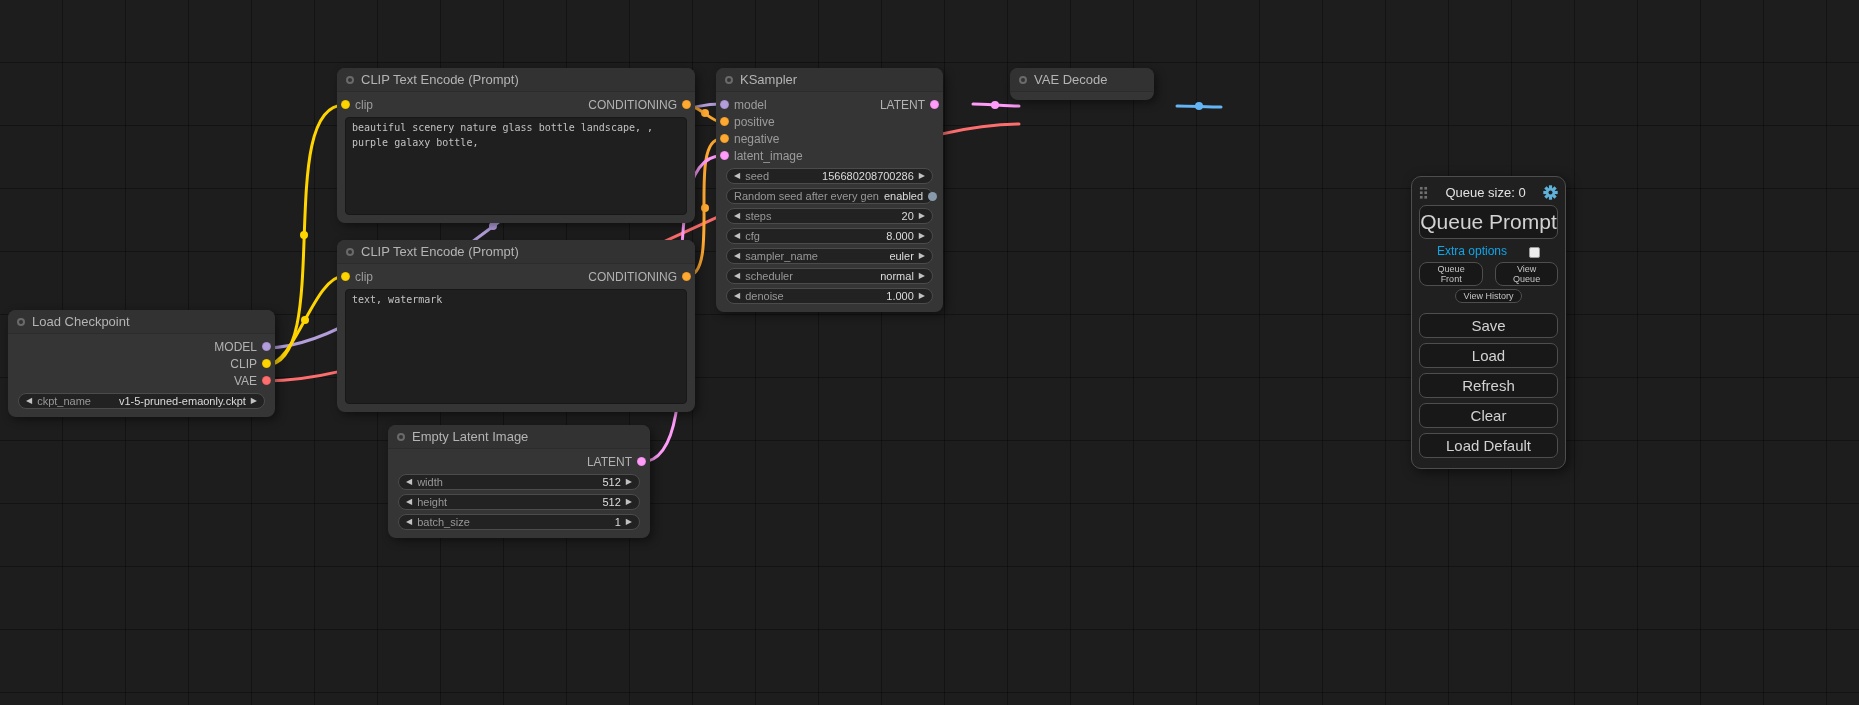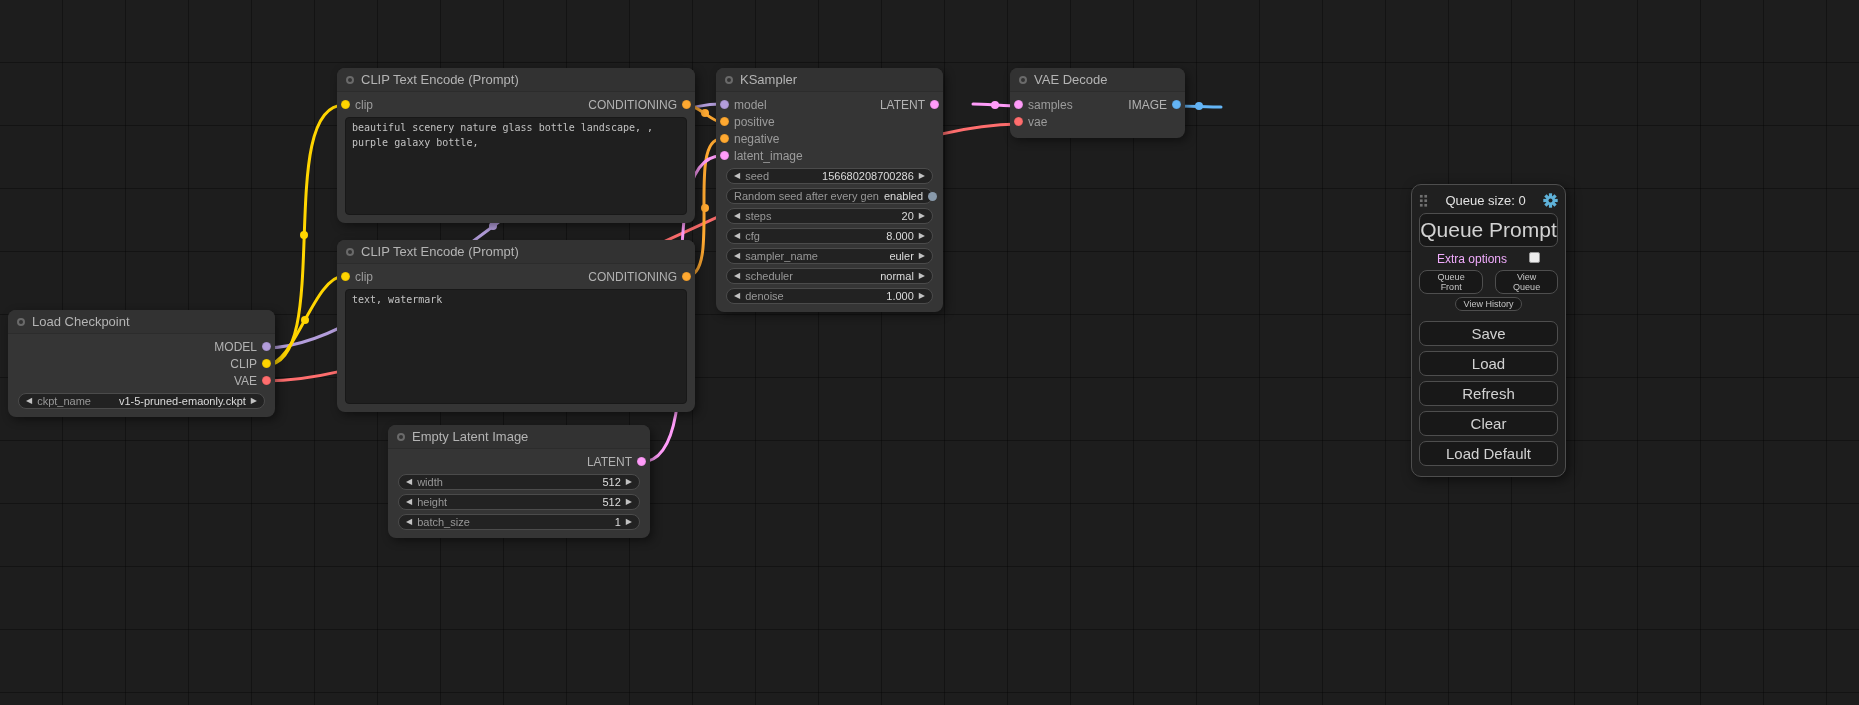--- a/index.html
+++ b/index.html
@@ -28,30 +28,30 @@
   .w-arrow{font-size:8px;color:#c2c2c2;flex:none;cursor:pointer;line-height:1;}
   .w-label{color:#989898;white-space:nowrap;}
   .w-value{margin-left:auto;color:#dcdcdc;white-space:nowrap;}
   .toggle-dot{width:9px;height:9px;border-radius:50%;flex:none;}
   textarea.prompt{flex:1;margin:4px 8px 0;background:#1f1f1f;border:1px solid #181818;border-radius:4px;
     color:#c2c2c2;font-family:"DejaVu Sans Mono",monospace;font-size:10px;line-height:1.45;
     padding:3px 6px;resize:none;outline:none;}
 
   .menu{position:absolute;z-index:3;left:1411px;top:176px;width:155px;background:#202020;
     border:1px solid #4e4e4e;border-radius:10px;box-shadow:3px 3px 12px rgba(0,0,0,.55);
-    font-family:"Liberation Sans",sans-serif;padding:8px 7px 10px;color:#ddd;margin-top:8px;}
+    font-family:"Liberation Sans",sans-serif;padding:8px 7px 10px;color:#ddd;}
   .menu-header{display:flex;align-items:center;gap:5px;margin-bottom:5px;}
   .drag-dots{width:9px;height:13px;flex:none;cursor:grab;
     background-image:radial-gradient(circle,#707070 1.3px,transparent 1.5px);background-size:4.5px 4.5px;}
   .queue-size{flex:1;text-align:center;font-size:13px;color:#e2e2e2;}
   .gear{flex:none;cursor:pointer;display:block;}
   .btn{display:block;width:100%;background:#181818;border:1px solid #4e4e4e;border-radius:7px;
     color:#d2d2d2;font-family:inherit;font-size:15px;padding:3px 0;cursor:pointer;text-align:center;}
   .btn.big{margin:5px 0;font-size:21px;padding:4px 0;}
-  .extra-row{display:flex;align-items:flex-start;justify-content:center;gap:22px;margin:3px 0 4px;font-size:12px;color:#f0abfc;}
+  .extra-row{display:flex;align-items:flex-end;justify-content:center;gap:22px;margin:3px 0 4px;font-size:12px;color:#0ea5e9;}
   .checkbox{width:11px;height:11px;background:#ededed;border:1px solid #9a9a9a;border-radius:2px;cursor:pointer;flex:none;}
   .mini-row{display:flex;justify-content:center;gap:12px;margin:3px 0;}
   .btn.mini{width:auto;font-size:9px;padding:1px 8px;border-radius:8px;color:#c6c6c6;}
   .stack{margin-top:10px;display:flex;flex-direction:column;gap:5px;}
 </style>
 </head>
 <body>
 
 <div class="canvas">
 
@@ -254,42 +254,24 @@
       <span class="w-arrow">▶</span>
     </div>
     <div class="widget">
       <span class="w-arrow">◀</span>
       <span class="w-label">denoise</span>
       <span class="w-value">1.000</span>
       <span class="w-arrow">▶</span>
     </div>
   </div>
 
-  <div class="node" style="left:1010px;top:68px;width:175px;">
+  <div class="node" style="left:1010px;top:68px;width:144px;">
     <div class="node-title">
       <span class="node-dot"></span>
       <span class="t">VAE Decode</span>
-    </div>
-    <div class="slots">
-      <div class="slot-row">
-        <div class="in-group">
-          <span class="sdot" style="background-color: rgb(255, 156, 249);"></span>
-          <span>samples</span>
-        </div>
-        <div class="out-group">
-          <span>IMAGE</span>
-          <span class="sdot" style="background-color: rgb(100, 181, 246);"></span>
-        </div>
-      </div>
-      <div class="slot-row">
-        <div class="in-group">
-          <span class="sdot" style="background-color: rgb(255, 110, 110);"></span>
-          <span>vae</span>
-        </div>
-      </div>
     </div>
   </div>
 
 
   <div class="menu">
     <div class="menu-header">
       <span class="drag-dots"></span>
       <span class="queue-size">Queue size: 0</span>
       <svg class="gear" width="15" height="15" viewBox="-7.5 -7.5 15 15">
         <g fill="#5FB2D9">

